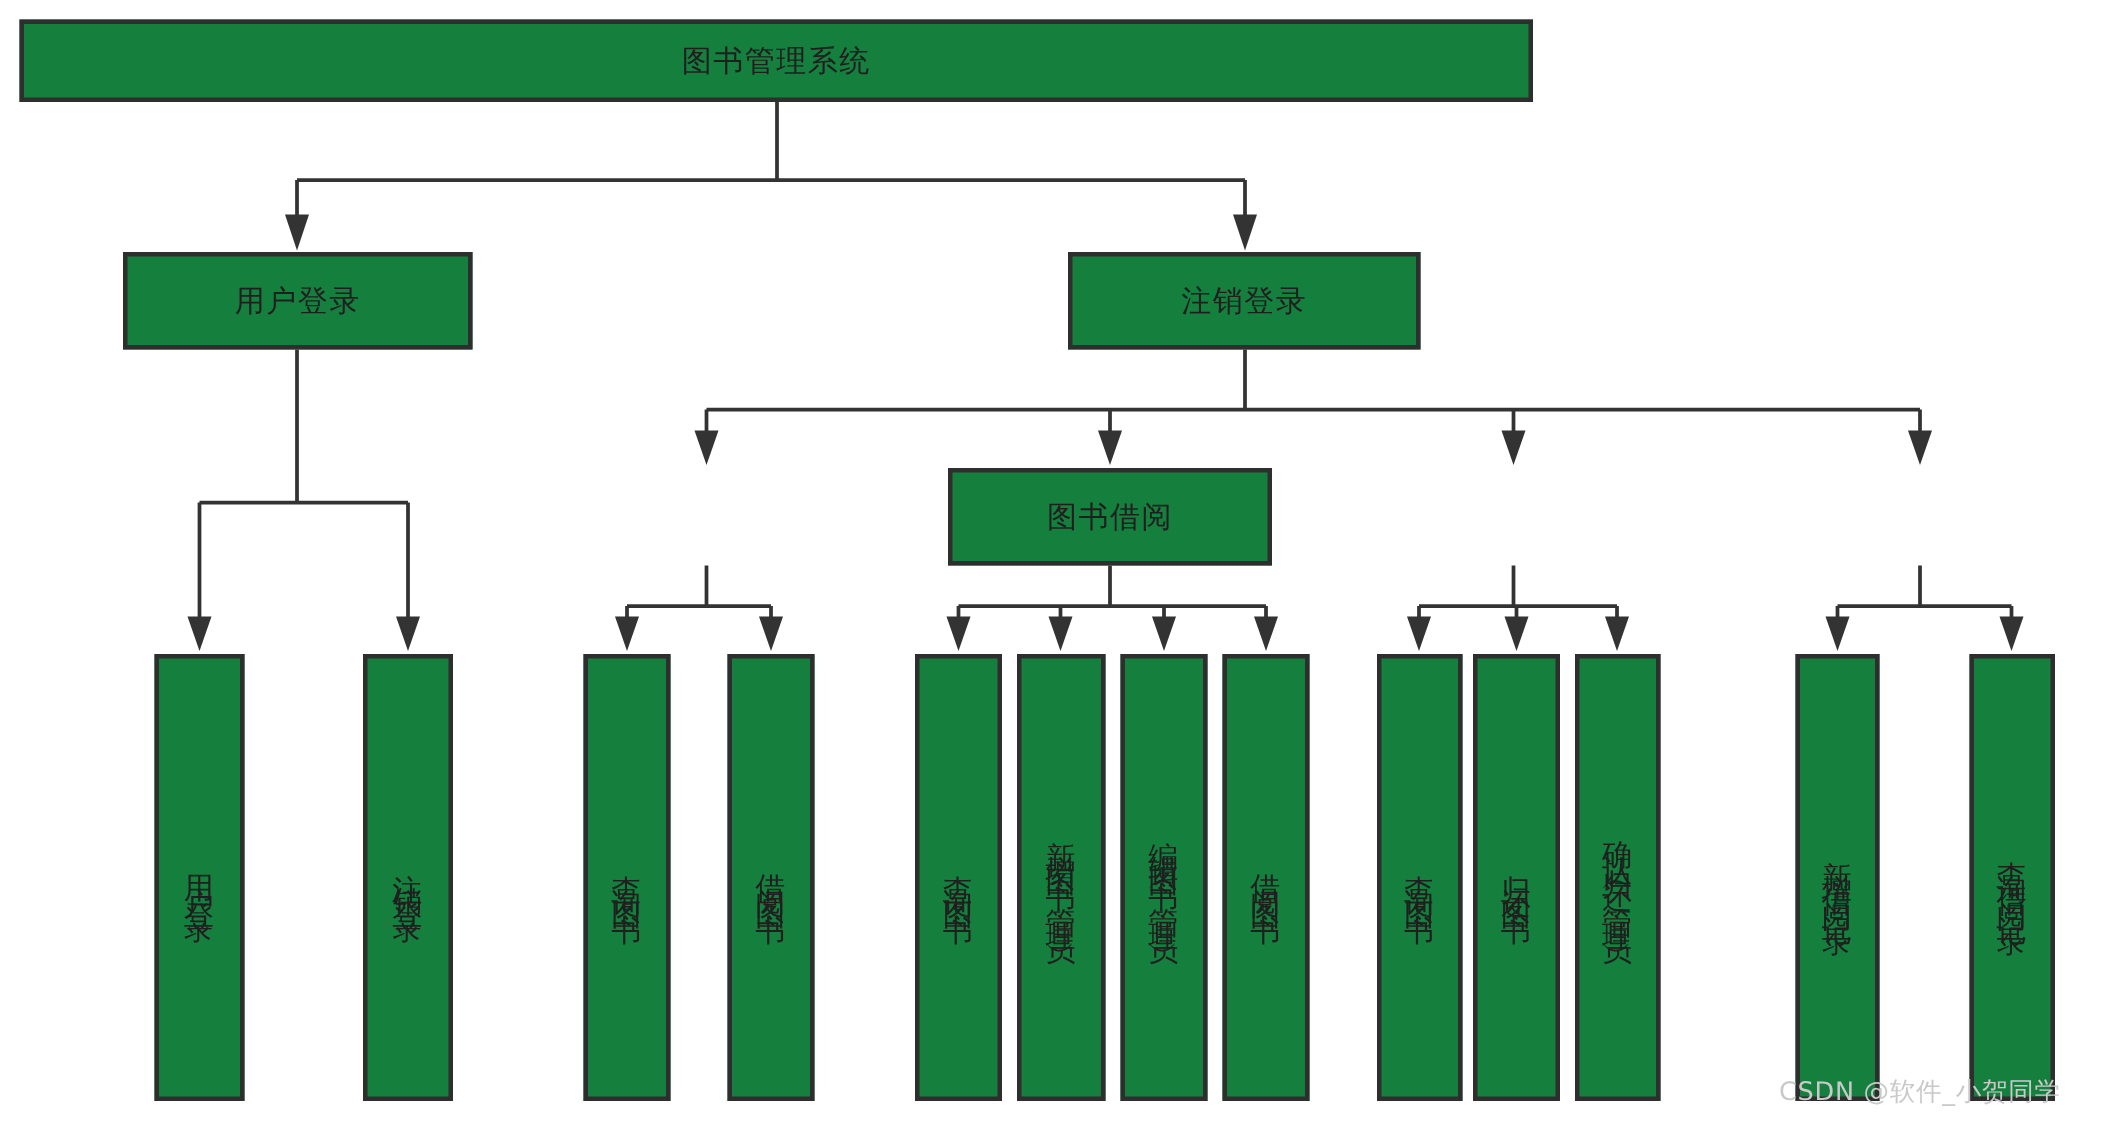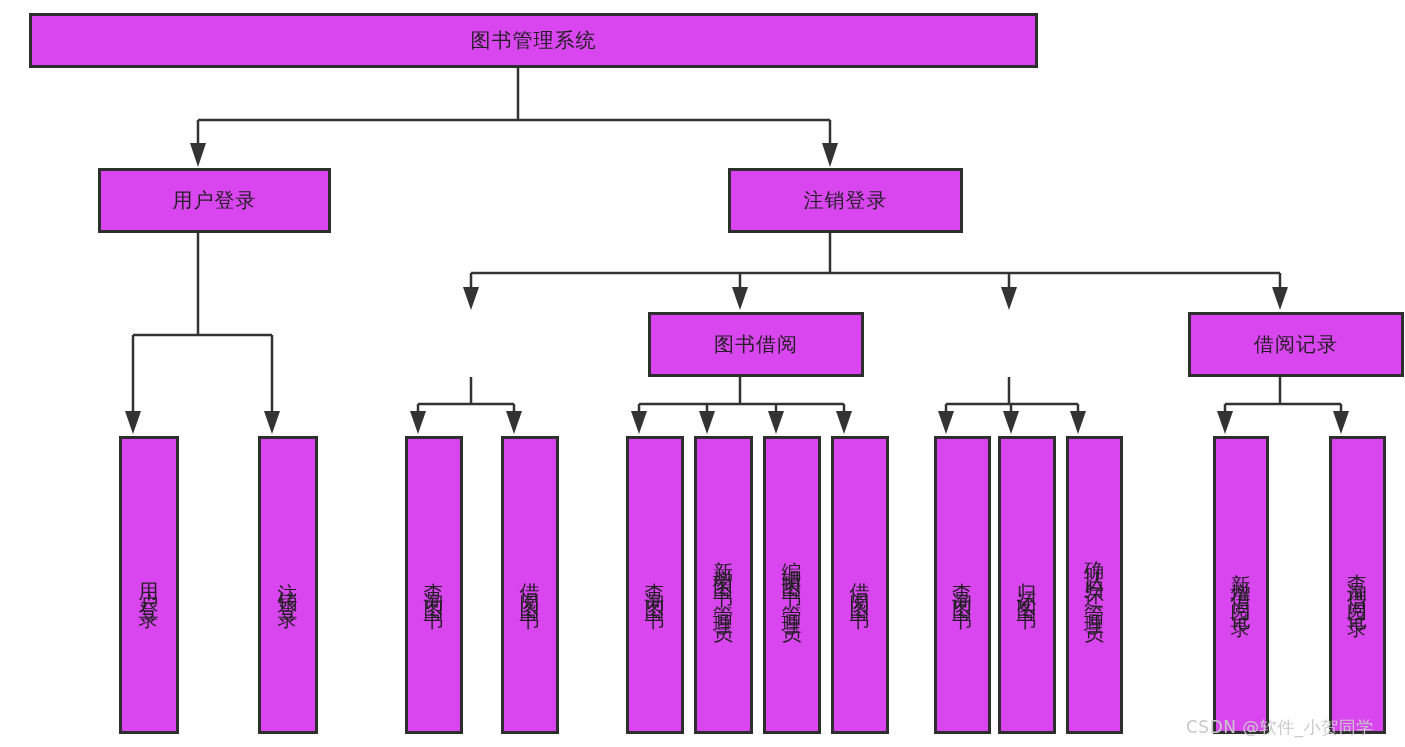--- a/index.html
+++ b/index.html
@@ -17,28 +17,27 @@
   }
   #connectors {
     position: absolute;
     left: 0;
     top: 0;
     z-index: 0;
   }
   .node {
     position: absolute;
     box-sizing: border-box;
-    background: #d946ef;
+    background: #15803d;
     border: 3px solid #2e2e2e;
     display: flex;
     align-items: center;
     justify-content: center;
     z-index: 1;
     color: #1f1f1f;
-    margin-left: 16px;
   }
   .node.h .label {
     font-size: 20px;
     letter-spacing: 1px;
     white-space: nowrap;
   }
   .node.v .label {
     writing-mode: vertical-rl;
     text-orientation: mixed;
     font-size: 20px;
@@ -183,23 +182,20 @@
   <div class="node h" id="n-login">
     <span class="label">用户登录</span>
   </div>
   <div class="node h" id="n-mgmt">
     <span class="label">注销登录</span>
   </div>
 
   <div class="node h" id="n-borrow">
     <span class="label">图书借阅</span>
   </div>
-  <div class="node h" id="n-hist">
-    <span class="label">借阅记录</span>
-  </div>
 
   <div class="node v leaf" id="lf-a1">
     <span class="label">用户登录</span>
   </div>
   <div class="node v leaf" id="lf-a2">
     <span class="label">注销登录</span>
   </div>
 
   <div class="node v leaf" id="lf-b1">
     <span class="label">查询图书</span>

